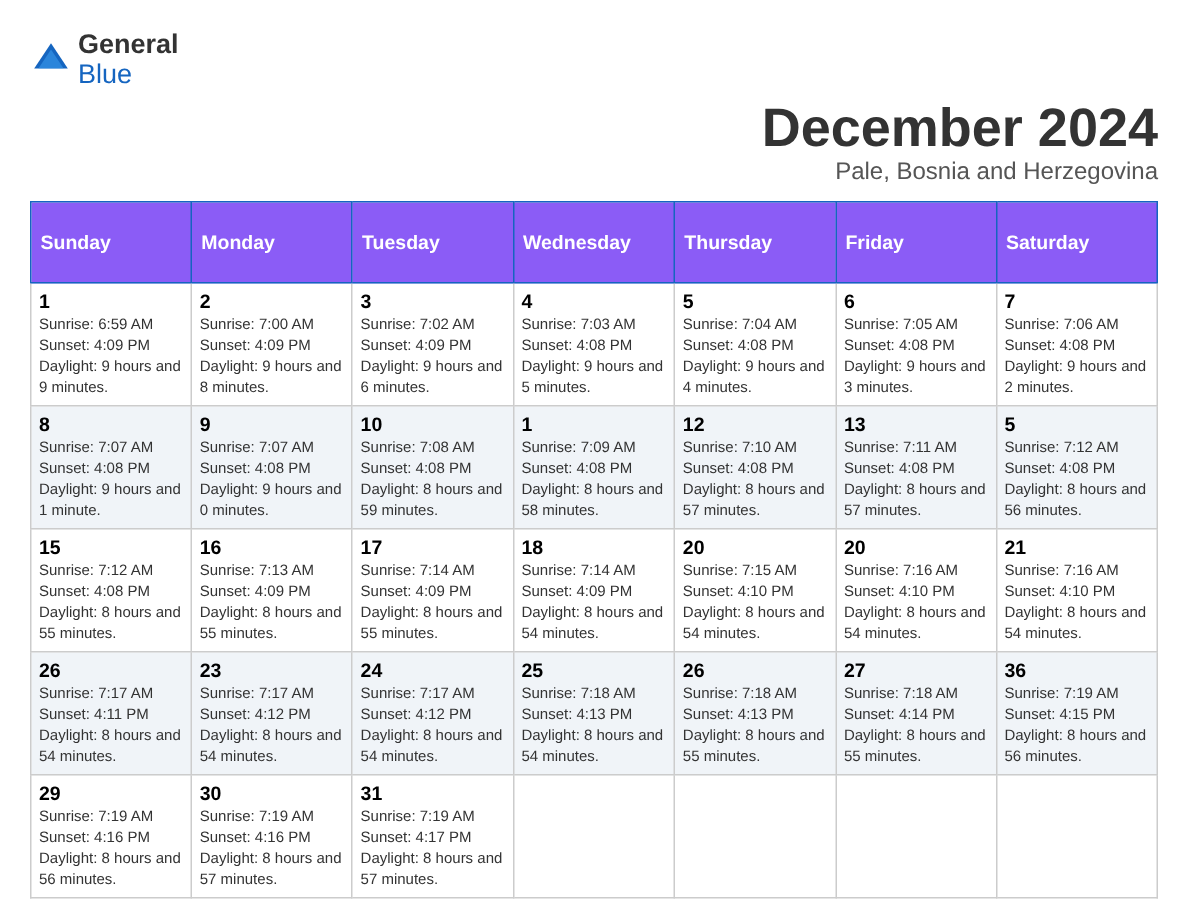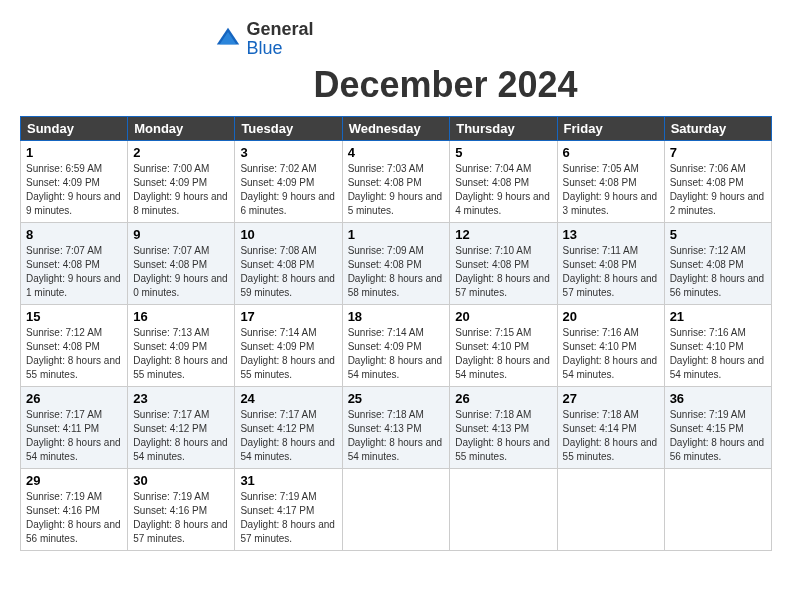--- a/index.html
+++ b/index.html
@@ -5,21 +5,21 @@
     * { box-sizing: border-box; margin: 0; padding: 0; }
     body {
       font-family: Arial, sans-serif;
       background: #fff;
       width: 792px;
       min-height: 612px;
       padding: 20px;
     }
     .header-area {
       display: flex;
-      justify-content: center;
+      justify-content: space-between;
       align-items: flex-start;
       margin-bottom: 10px;
     }
     .logo {
       display: flex;
       align-items: center;
       gap: 4px;
     }
     .logo-text-general {
       font-size: 18px;
@@ -49,23 +49,23 @@
     .subtitle {
       font-size: 16px;
       color: #555;
     }
     table {
       width: 100%;
       border-collapse: collapse;
       font-size: 11px;
     }
     thead tr th {
-      background-color: #404040;
+      background-color: #8b5cf6;
       color: #fff;
-      padding: 4px 6px;
+      padding: 19px 6px;
       text-align: left;
       font-size: 13px;
       font-weight: bold;
       border: 1px solid #1565c0;
     }
     tbody tr td {
       border: 1px solid #ccc;
       padding: 4px 5px;
       vertical-align: top;
       width: 108px;
@@ -102,20 +102,21 @@
       <polygon points="20,4 36,28 4,28" fill="#1565c0"></polygon>
       <polygon points="20,10 32,28 8,28" fill="#42a5f5" opacity="0.5"></polygon>
     </svg>
     <div>
       <span class="logo-text-general">General</span><br>
       <span class="logo-text-blue">Blue</span>
     </div>
   </div>
   <div class="title-area">
     <div class="month-title">December 2024</div>
+    <div class="subtitle">Pale, Bosnia and Herzegovina</div>
   </div>
 </div>
 
 <table>
   <thead>
     <tr>
       <th>Sunday</th>
       <th>Monday</th>
       <th>Tuesday</th>
       <th>Wednesday</th>

